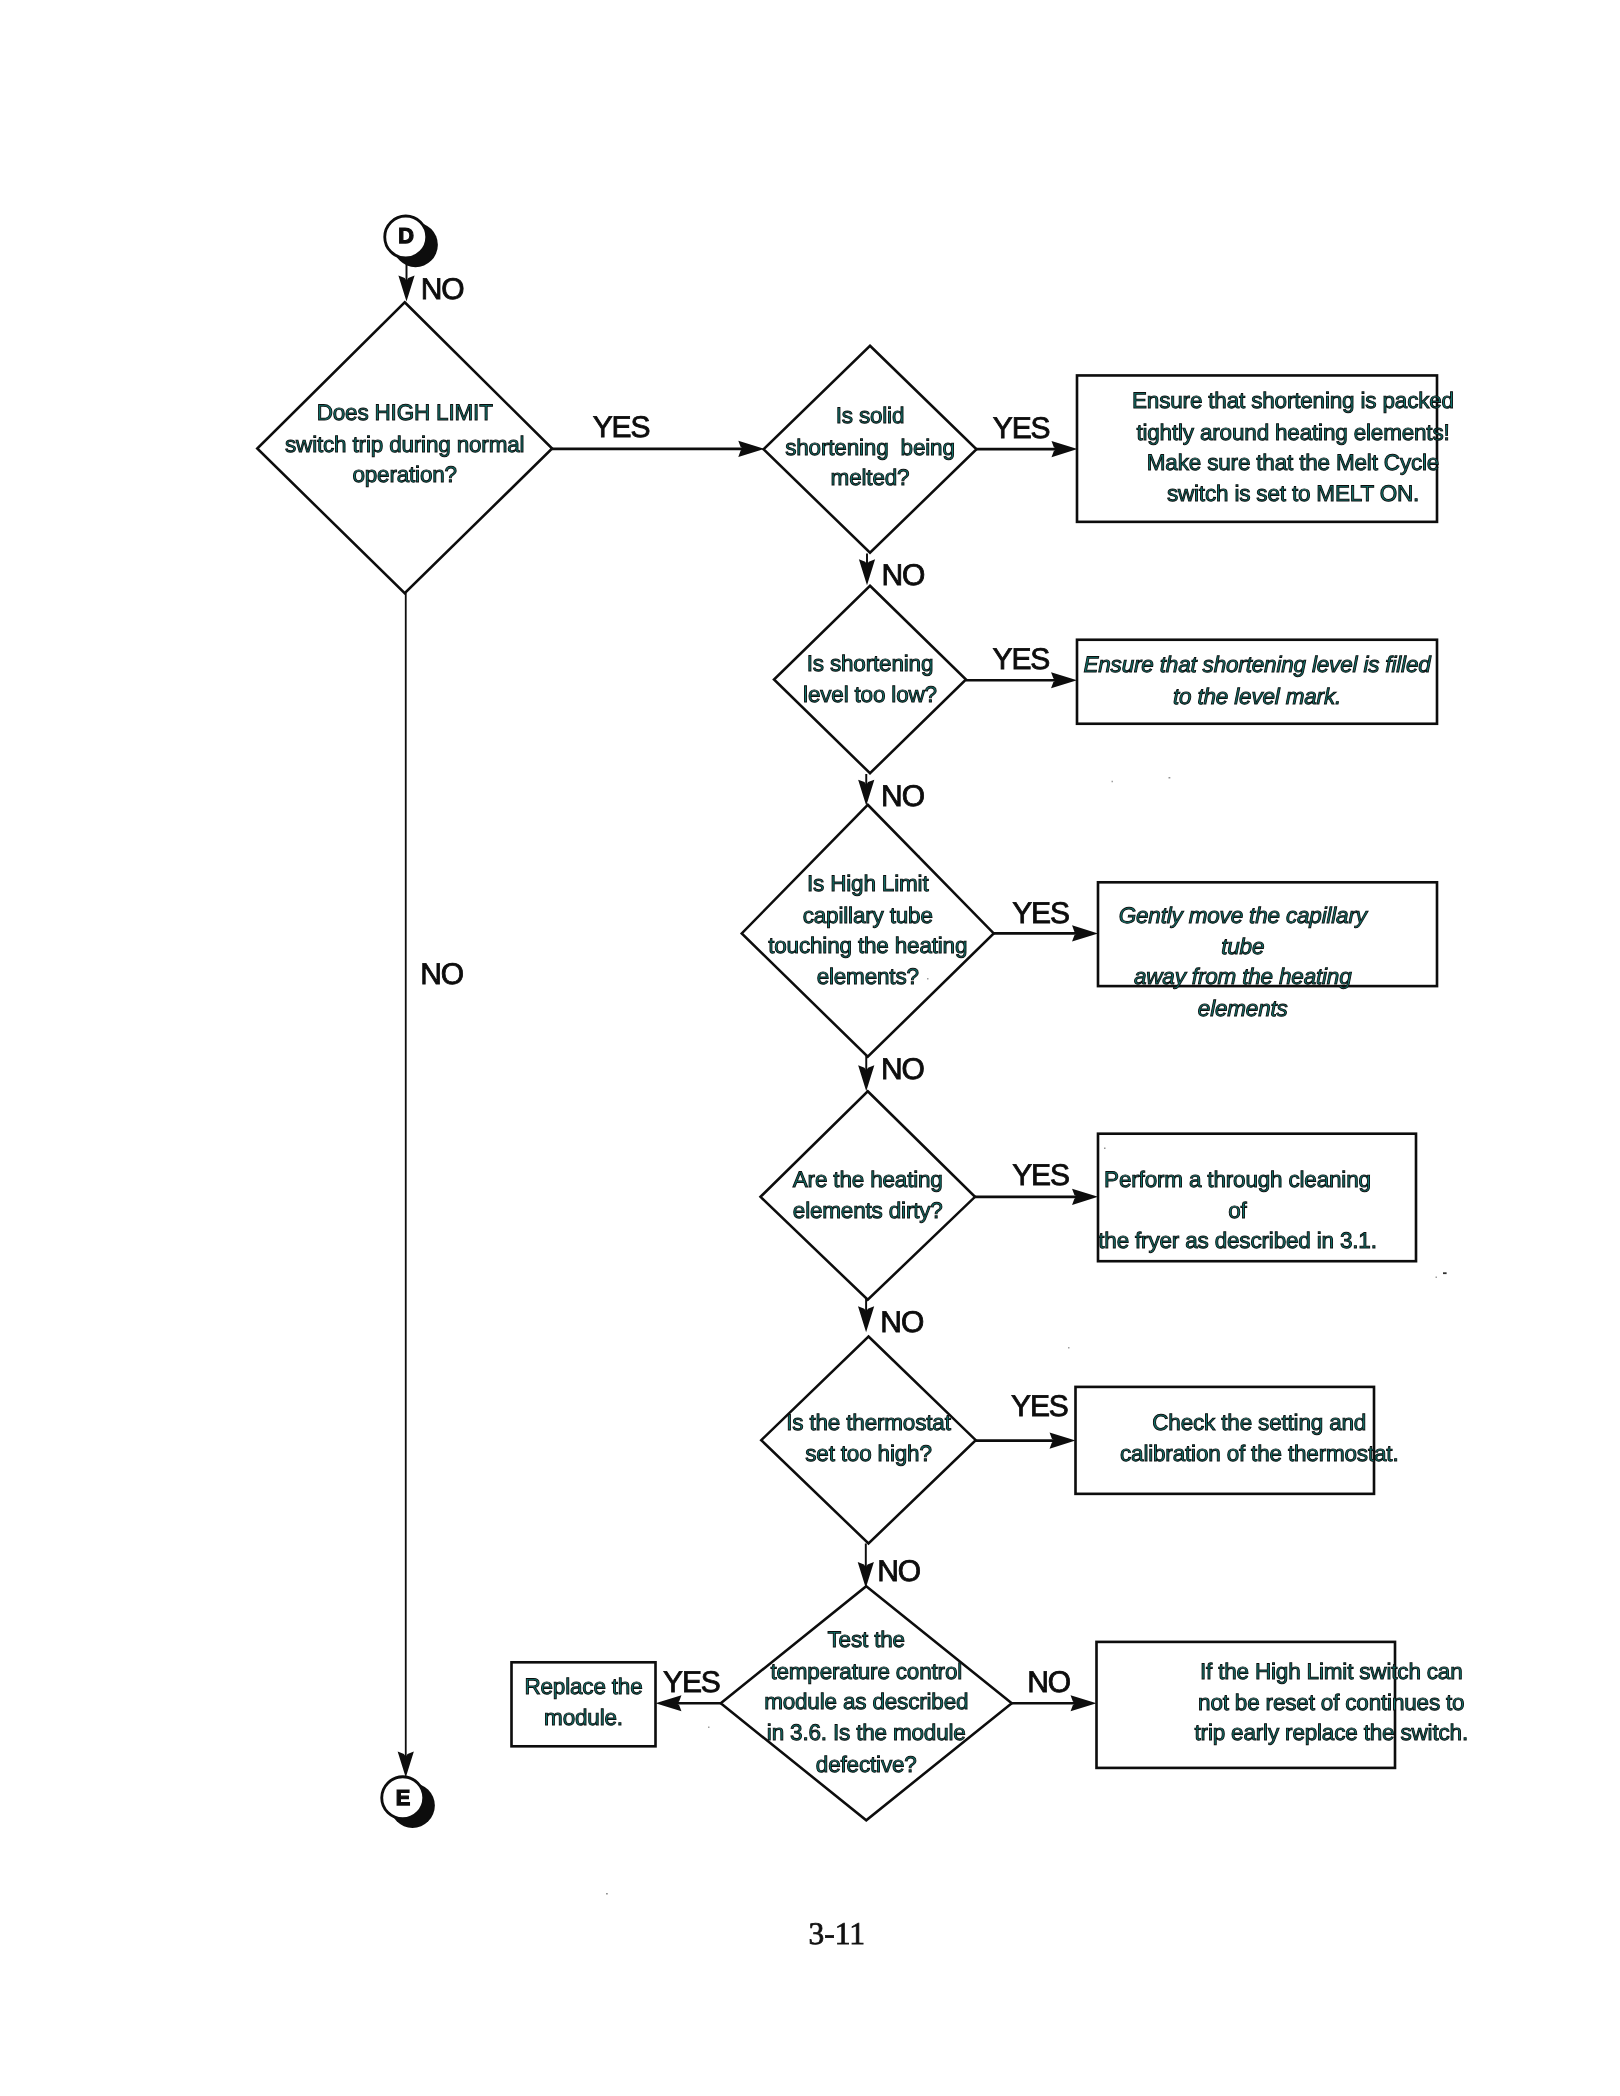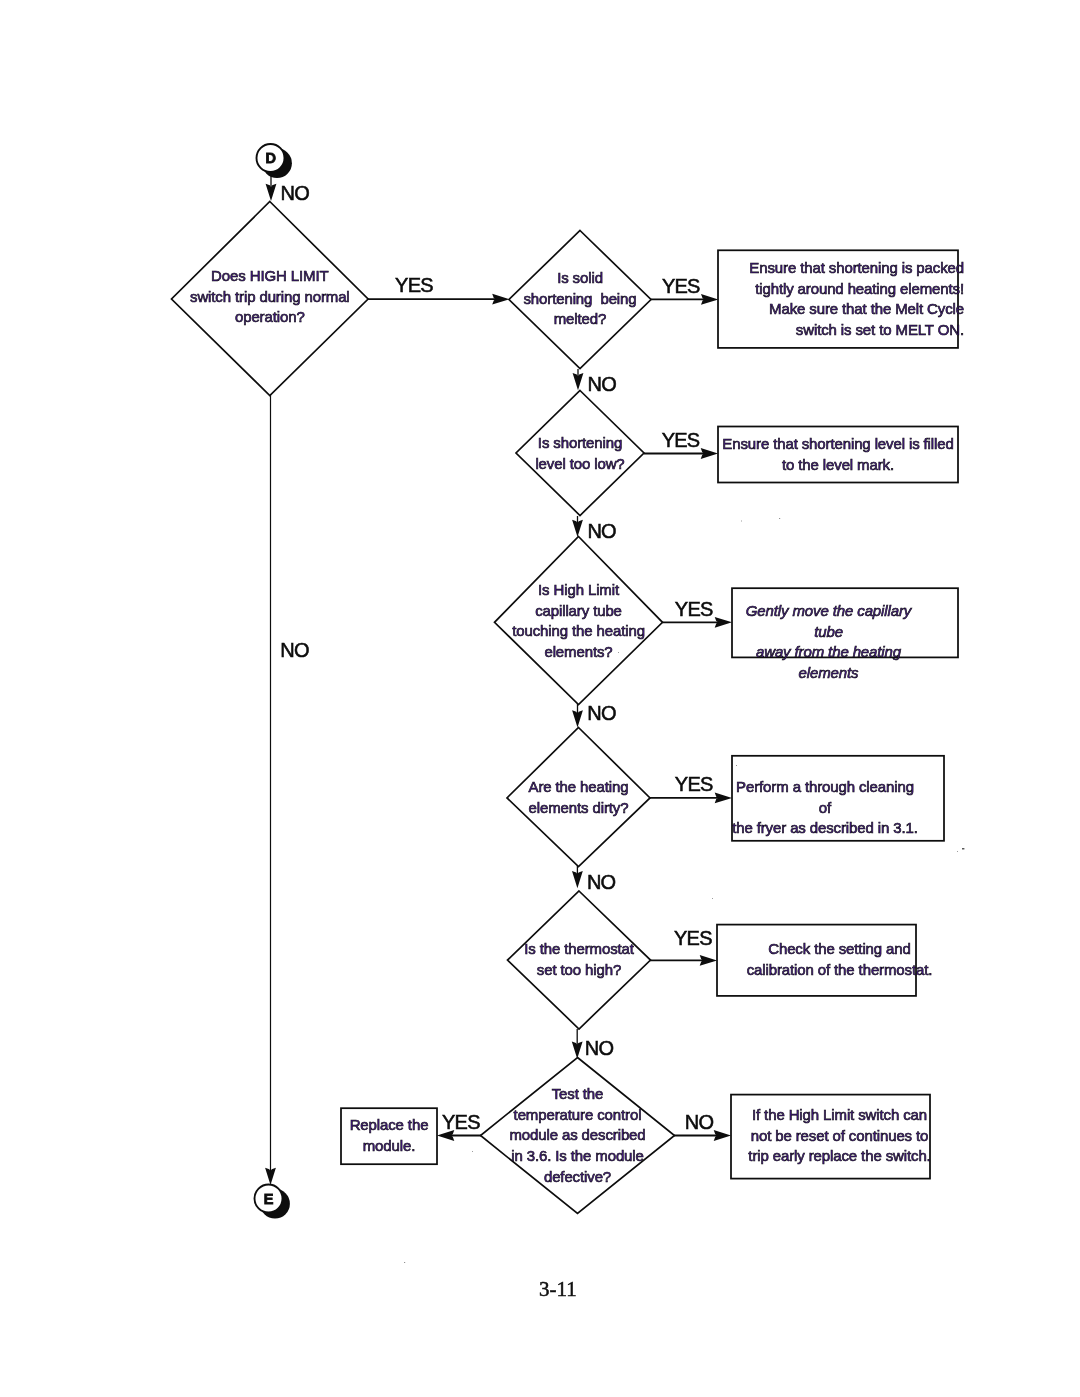--- a/index.html
+++ b/index.html
@@ -1,20 +1,20 @@
 <!DOCTYPE html>
 <html><head>
 <meta charset="utf-8">
 <style>
   html,body{margin:0;padding:0;background:#ffffff;}
   body{width:1080px;height:1397px;background:#ffffff;
        font-family:"Liberation Sans",sans-serif;position:relative;overflow:hidden;}
   #stage{position:absolute;left:0;top:0;width:1080px;height:1397px;background:#ffffff;}
   svg.layer{position:absolute;left:0;top:0;width:1080px;height:1397px;display:block;}
-  .nodetext{position:absolute;text-align:center;color:#4c1d95;font-size:15px;
+  .nodetext{position:absolute;text-align:center;color:#0f766e;font-size:15px;
             line-height:20.7px;white-space:pre-wrap;letter-spacing:-0.12px;
             -webkit-text-stroke:0.62px #0d0d0d;}
   .edgelabel{position:absolute;font-size:20px;line-height:16px;color:#0d0d0d;white-space:nowrap;
              letter-spacing:-0.75px;text-align:center;-webkit-text-stroke:0.55px #0d0d0d;}
   .connletter{position:absolute;font-size:14.5px;font-weight:bold;color:#0d0d0d;
               text-align:center;line-height:14.5px;letter-spacing:-0.4px;
               -webkit-text-stroke:0.85px #0d0d0d;}
   .pagenum{position:absolute;font-family:"Liberation Serif",serif;font-size:21px;
            line-height:23px;color:#111111;white-space:nowrap;
            -webkit-text-stroke:0.5px #111111;}
@@ -104,33 +104,33 @@
 elements?</div>
       <div class="nodetext" style="left: 508.5px; top: 777px; width: 140px; text-align: center;">Are the heating
 elements dirty?</div>
       <div class="nodetext" style="left: 509px; top: 939px; width: 140px;">Is the thermostat
 set too high?</div>
       <div class="nodetext" style="left: 491.5px; top: 1084px; width: 172px;">Test the
 temperature control
 module as described
 in 3.6. Is the module
 defective?</div>
-      <div class="nodetext" style="left: 676px; top: 258px; width: 288px; text-align: right;">Ensure that shortening is packed
+      <div class="nodetext" style="left: 718px; top: 258px; width: 288px;">Ensure that shortening is packed
 tightly around heating elements!
 Make sure that the Melt Cycle
 switch is set to MELT ON.</div>
-      <div class="nodetext" style="left: 718px; top: 434px; width: 240px;">Ensure that shortening level is filled
+      <div class="nodetext" style="left: 718px; top: 434px; width: 240px; font-style: italic;">Ensure that shortening level is filled
 to the level mark.</div>
       <div class="nodetext" style="left: 732px; top: 601px; width: 193px; font-style: italic;">Gently move the capillary tube
 away from the heating elements</div>
       <div class="nodetext" style="left: 732px; top: 777px; width: 186px;">Perform a through cleaning of
 the fryer as described in 3.1.</div>
       <div class="nodetext" style="left: 740px; top: 939px; width: 199px;">Check the setting and
 calibration of the thermostat.</div>
-      <div class="nodetext" style="left: 731px; top: 1105px; width: 217px;">If the High Limit switch can
+      <div class="nodetext" style="left: 731px; top: 1105px; width: 217px; padding-left: 48px;">If the High Limit switch can
 not be reset of continues to
 trip early replace the switch.</div>
       <div class="nodetext" style="left: 341px; top: 1115px; width: 96px;">Replace the
 module.</div>
       <div class="edgelabel" style="left: 280.5px; top: 184.8px;">NO</div>
       <div class="edgelabel" style="left: 395.1px; top: 276.9px;">YES</div>
       <div class="edgelabel" style="left: 280.2px; top: 641.6px;">NO</div>
       <div class="edgelabel" style="left: 661.9px; top: 277.5px;">YES</div>
       <div class="edgelabel" style="left: 587.6px; top: 375.6px;">NO</div>
       <div class="edgelabel" style="left: 661.7px; top: 431.5px;">YES</div>

